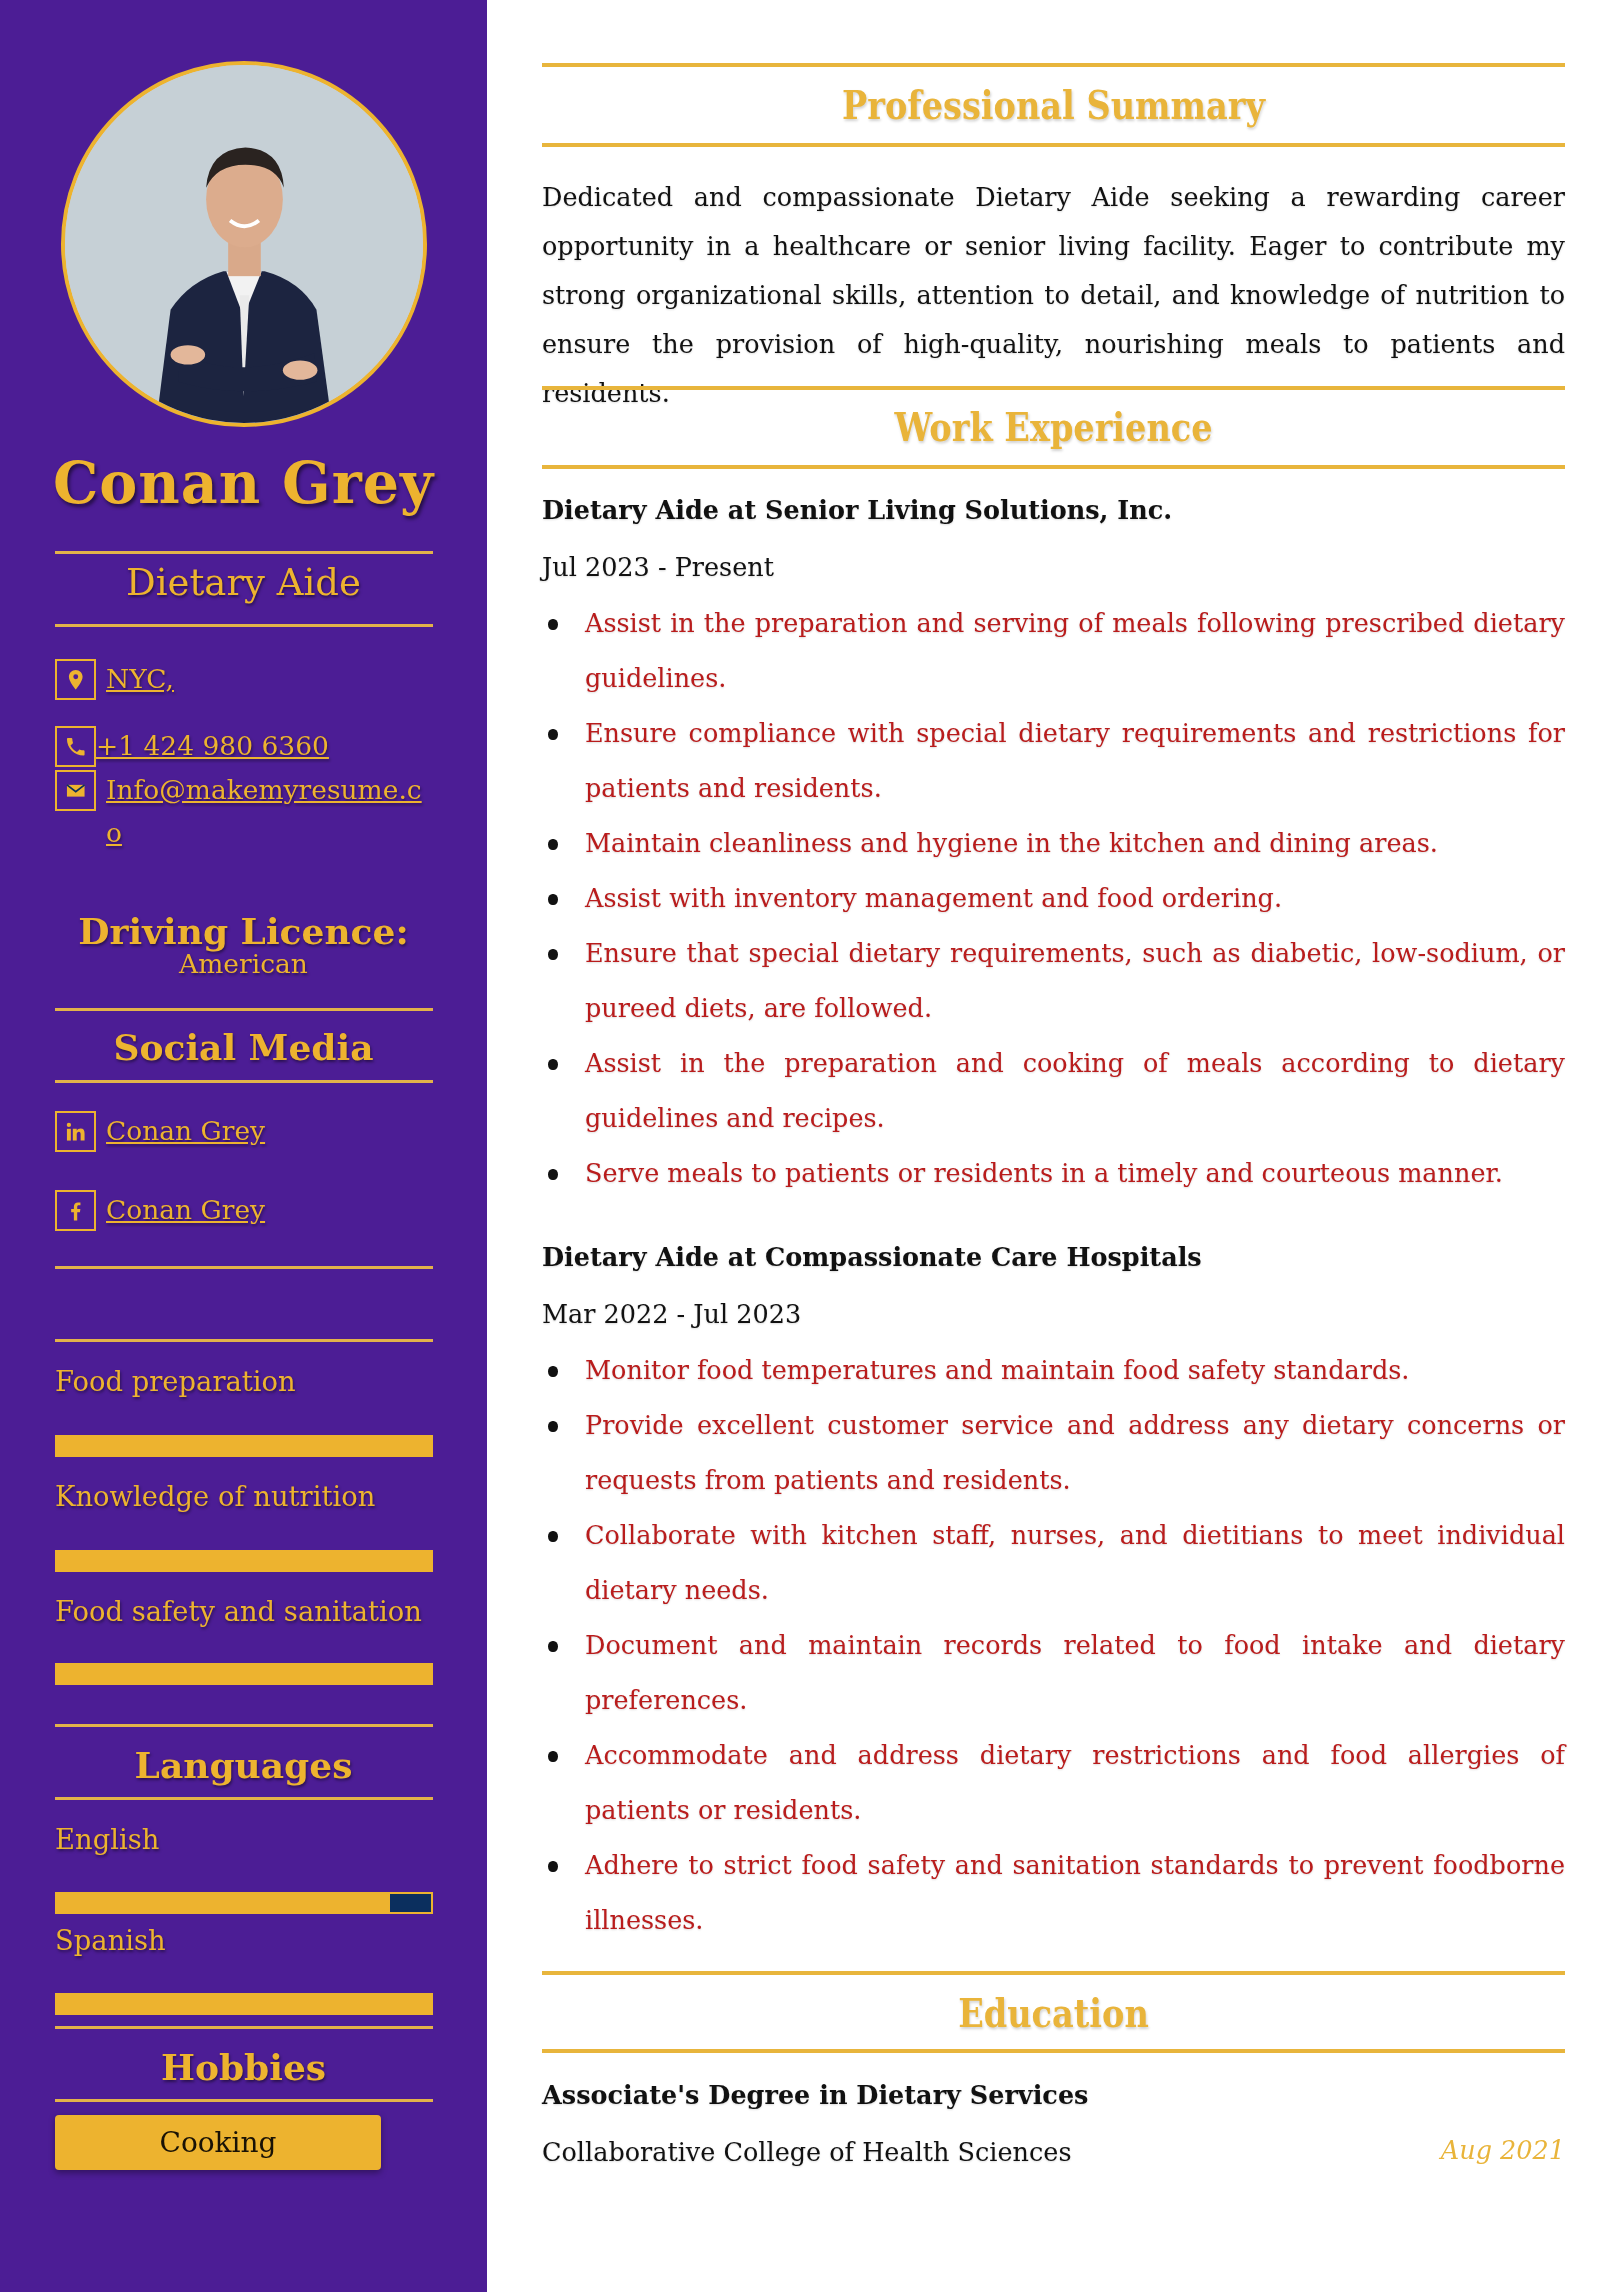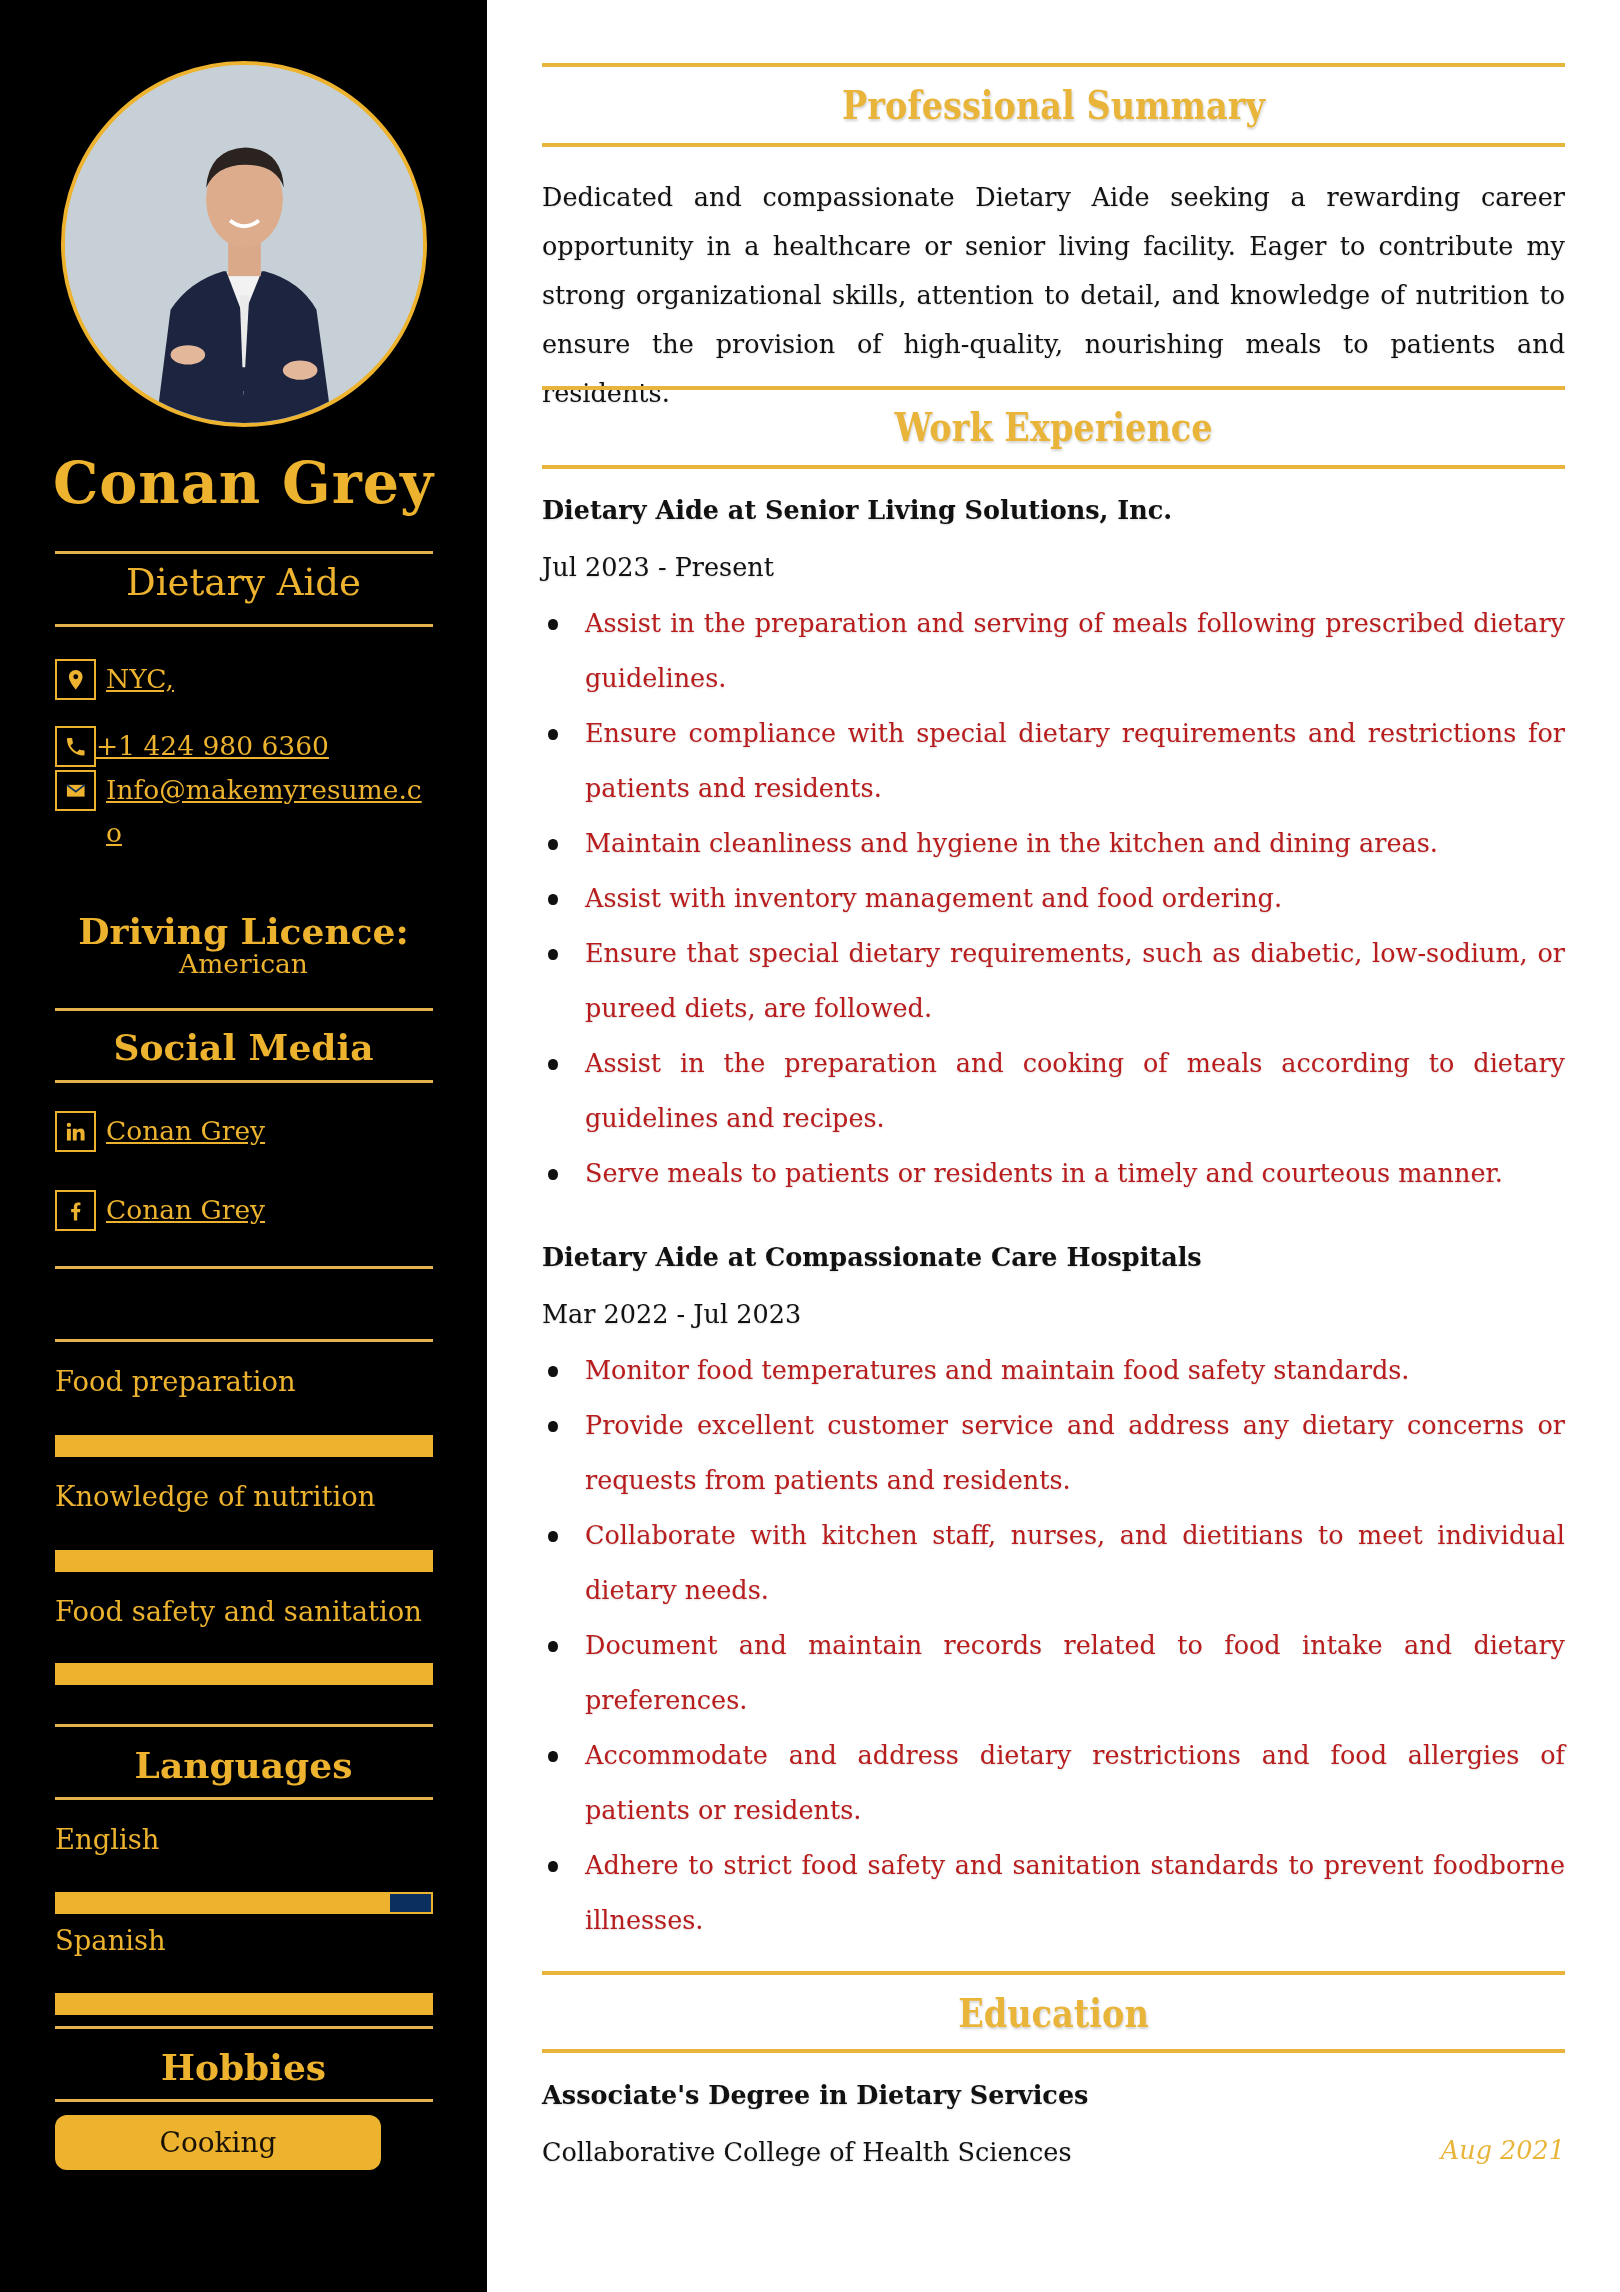--- a/index.html
+++ b/index.html
@@ -2,21 +2,21 @@
 <html><head>
 <meta charset="utf-8">
 <style>
   * { box-sizing: border-box; margin: 0; padding: 0; }
   html, body { width: 1620px; height: 2293px; background: #ffffff; overflow: hidden; }
   body { position: relative; font-family: "DejaVu Serif", serif; }
 
   
   .sidebar {
     position: absolute; left: 0; top: 0; width: 487px; height: 2293px;
-    background: #000000; color: #edb32f;
+    background: #4c1d95; color: #edb32f;
   }
   .photo {
     position: absolute; left: 61px; top: 61px; width: 366px; height: 366px;
     border-radius: 50%; border: 4.9px solid #edb32f; overflow: hidden;
     background: #c9d3d9;
   }
   .photo svg { width: 100%; height: 100%; display: block; }
   .name {
     position: absolute; left: 0; width: 487px; top: 449px; text-align: center;
     font-family: "DejaVu Serif", serif; font-weight: bold; font-size: 57px; letter-spacing: 1px;
@@ -44,21 +44,21 @@
     position: absolute; left: 55px; font-size: 27.4px; color: #edb32f;
     text-shadow: 1px 2px 2.9px rgba(0,0,0,0.45); white-space: nowrap;
   }
   .bar {
     position: absolute; left: 55px; width: 378px; height: 21.6px;
     border: 2px solid #edb32f; background: #0b2f5e;
   }
   .bar-fill { height: 100%; background: #edb32f; }
   .hobby-pill {
     position: absolute; left: 55px; top: 2115px; width: 326px; height: 55px;
-    background: #edb32f; border-radius: 12px; display: flex; align-items: center; justify-content: center;
+    background: #edb32f; border-radius: 4px; display: flex; align-items: center; justify-content: center;
     font-size: 28px; color: #1a1205; box-shadow: 0 2.9px 5.9px rgba(0,0,0,0.35);
   }
 
   
   .main { position: absolute; left: 542px; top: 0; width: 1023px; }
   .gline { position: absolute; left: 0; width: 1023px; height: 3.9px; background: #e8b53c; }
   .sec-title {
     position: absolute; left: 0; width: 1023px; text-align: center;
     font-family: "DejaVu Serif", serif; font-weight: bold; font-size: 39px; color: #e9b43a;
     text-shadow: 1px 2px 2.9px rgba(0,0,0,0.18);

